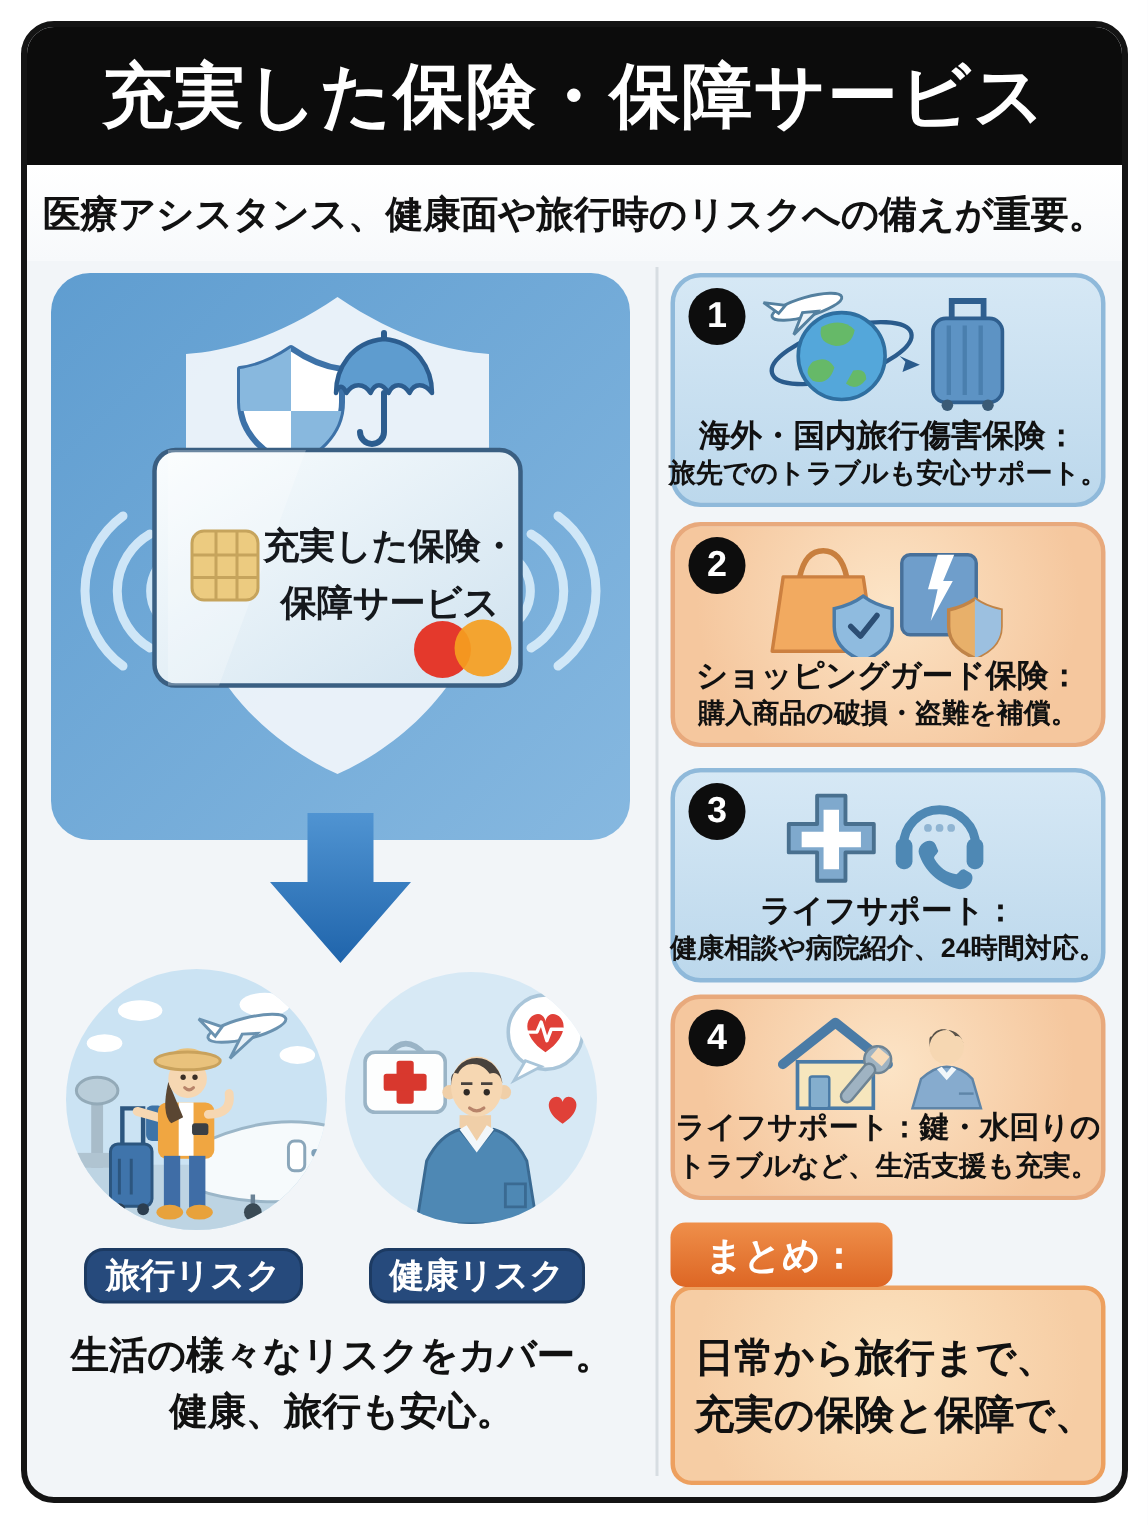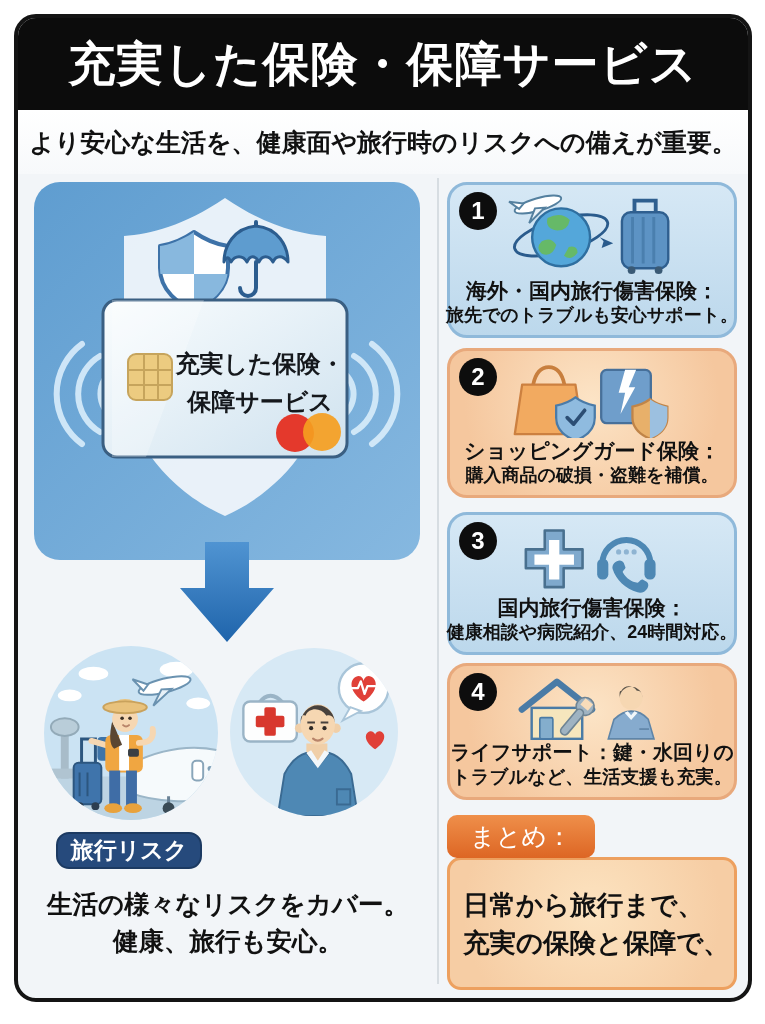--- a/index.html
+++ b/index.html
@@ -50,39 +50,39 @@
          display:flex;align-items:center;justify-content:center;}
   .benefit-icon{margin-top:6px;}
   .b-line1{font-size:21px;font-weight:900;line-height:1.22;white-space:nowrap;}
   .b-line2{font-size:18px;font-weight:800;line-height:1.25;white-space:nowrap;}
   .b4 .b-line1{font-size:20px;}
   .b4 .b-line2{font-size:18.5px;font-weight:900;text-align:right;}
 
   .summary-label{position:absolute;left:429px;top:797px;width:148px;height:43px;
                  background:linear-gradient(180deg,#ef8f4a,#dd6624);border-radius:10px;
                  display:flex;align-items:center;justify-content:center;
-                 color:#ffffff;font-size:25px;font-weight:400;z-index:2;}
+                 color:#ffffff;font-size:25px;font-weight:700;z-index:2;}
   .summary-box{position:absolute;left:429px;top:839px;width:290px;height:133px;
                background:radial-gradient(circle at 50% 40%, #fce3c0 0%, #f6cda4 80%);
                border:3px solid #eda05f;border-radius:14px;
                display:flex;flex-direction:column;justify-content:center;
                padding-left:13px;font-size:26.5px;font-weight:900;line-height:38px;
                white-space:nowrap;}
 </style>
 </head>
 <body>
 
 <div class="page">
   <div class="frame">
 
     <div class="frame-header">
       <div class="frame-title">充実した保険・保障サービス</div>
     </div>
 
-    <div class="subtitle">より安心な生活を、健康面や旅行時のリスクへの備えが重要。</div>
+    <div class="subtitle">医療アシスタンス、健康面や旅行時のリスクへの備えが重要。</div>
 
     <div class="divider"></div>
 
     <svg class="hero" viewBox="0 0 386 378">
       <defs>
         <linearGradient id="gBlue" x1="0" y1="0" x2="1" y2="1">
           <stop offset="0" stop-color="#5f9dd0"></stop>
             <stop offset="1" stop-color="#86b8e0"></stop>
         </linearGradient>
         <linearGradient id="gCard" x1="0" y1="0" x2="1" y2="1">
@@ -249,20 +249,23 @@
           <path d="M50 176 L57 132 Q66 114 80 110 L92 124 L104 110 Q118 114 127 132 L134 176 Z" fill="#4e88b4" stroke="#3a6a92" stroke-width="2"></path>
           <polygon points="80,110 92,126 104,110 99,107 92,118 85,107" fill="#f2f7fa"></polygon>
           <path d="M112 148 h14 v16 h-14 z" fill="none" stroke="#3a6a92" stroke-width="2"></path>
         </g>
       </g>
     </svg>
 
     <div class="pill pill-travel">
       <span>旅行リスク</span>
     </div>
+    <div class="pill pill-health">
+      <span>健康リスク</span>
+    </div>
 
     <div class="caption">
       <div>生活の様々なリスクをカバー。</div>
       <div>健康、旅行も安心。</div>
     </div>
 
     <div class="benefit blue b1">
       <div class="badge">1</div>
       <svg class="benefit-icon" width="200" height="90" viewBox="0 0 200 90">
         <ellipse cx="68" cy="46" rx="50" ry="17" fill="none" stroke="#2a5b8c" stroke-width="3" transform="rotate(-16 68 46)"></ellipse>
@@ -308,21 +311,21 @@
         <path d="M45 11 h22 v22 h22 v22 h-22 v22 h-22 v-22 h-22 v-22 h22 z" fill="#7fa9cd" stroke="#49708f" stroke-width="3" stroke-linejoin="round"></path>
         <path d="M50 22 h12 v17 h17 v12 h-17 v17 h-12 v-17 h-17 v-12 h17 z" fill="#ffffff"></path>
         <path d="M112 50 a28 28 0 0 1 56 0" fill="none" stroke="#4e88b4" stroke-width="7"></path>
         <rect x="106" y="44" width="13" height="24" rx="6" fill="#4e88b4"></rect>
         <rect x="161" y="44" width="13" height="24" rx="6" fill="#4e88b4"></rect>
         <circle cx="131" cy="36" r="3" fill="#8fb4d2"></circle>
           <circle cx="140" cy="36" r="3" fill="#8fb4d2"></circle>
           <circle cx="149" cy="36" r="3" fill="#8fb4d2"></circle>
         <path d="M124 56 c-2 -8 10 -14 13 -7 l2 5 c-1 3 -4 4 -3 6 c4 7 10 11 17 12 c2 -1 3 -4 6 -4 l5 3 c5 5 -3 15 -11 12 c-14 -4 -25 -14 -29 -27 z" fill="#4e88b4"></path>
       </svg>
-      <div class="b-line1">国内旅行傷害保険：</div>
+      <div class="b-line1">ライフサポート：</div>
       <div class="b-line2">健康相談や病院紹介、24時間対応。</div>
     </div>
 
     <div class="benefit orange b4">
       <div class="badge">4</div>
       <svg class="benefit-icon" width="200" height="84" viewBox="0 0 200 84">
         <rect x="26" y="44" width="62" height="38" fill="#f6e6bd" stroke="#4a7ba6" stroke-width="3"></rect>
         <polyline points="14,46 57,12 100,46" fill="none" stroke="#4a7ba6" stroke-width="8" stroke-linejoin="round" stroke-linecap="round"></polyline>
         <rect x="36" y="56" width="16" height="26" rx="2" fill="#84aecd" stroke="#4a7ba6" stroke-width="2"></rect>
         <g transform="rotate(40 80 56)">

